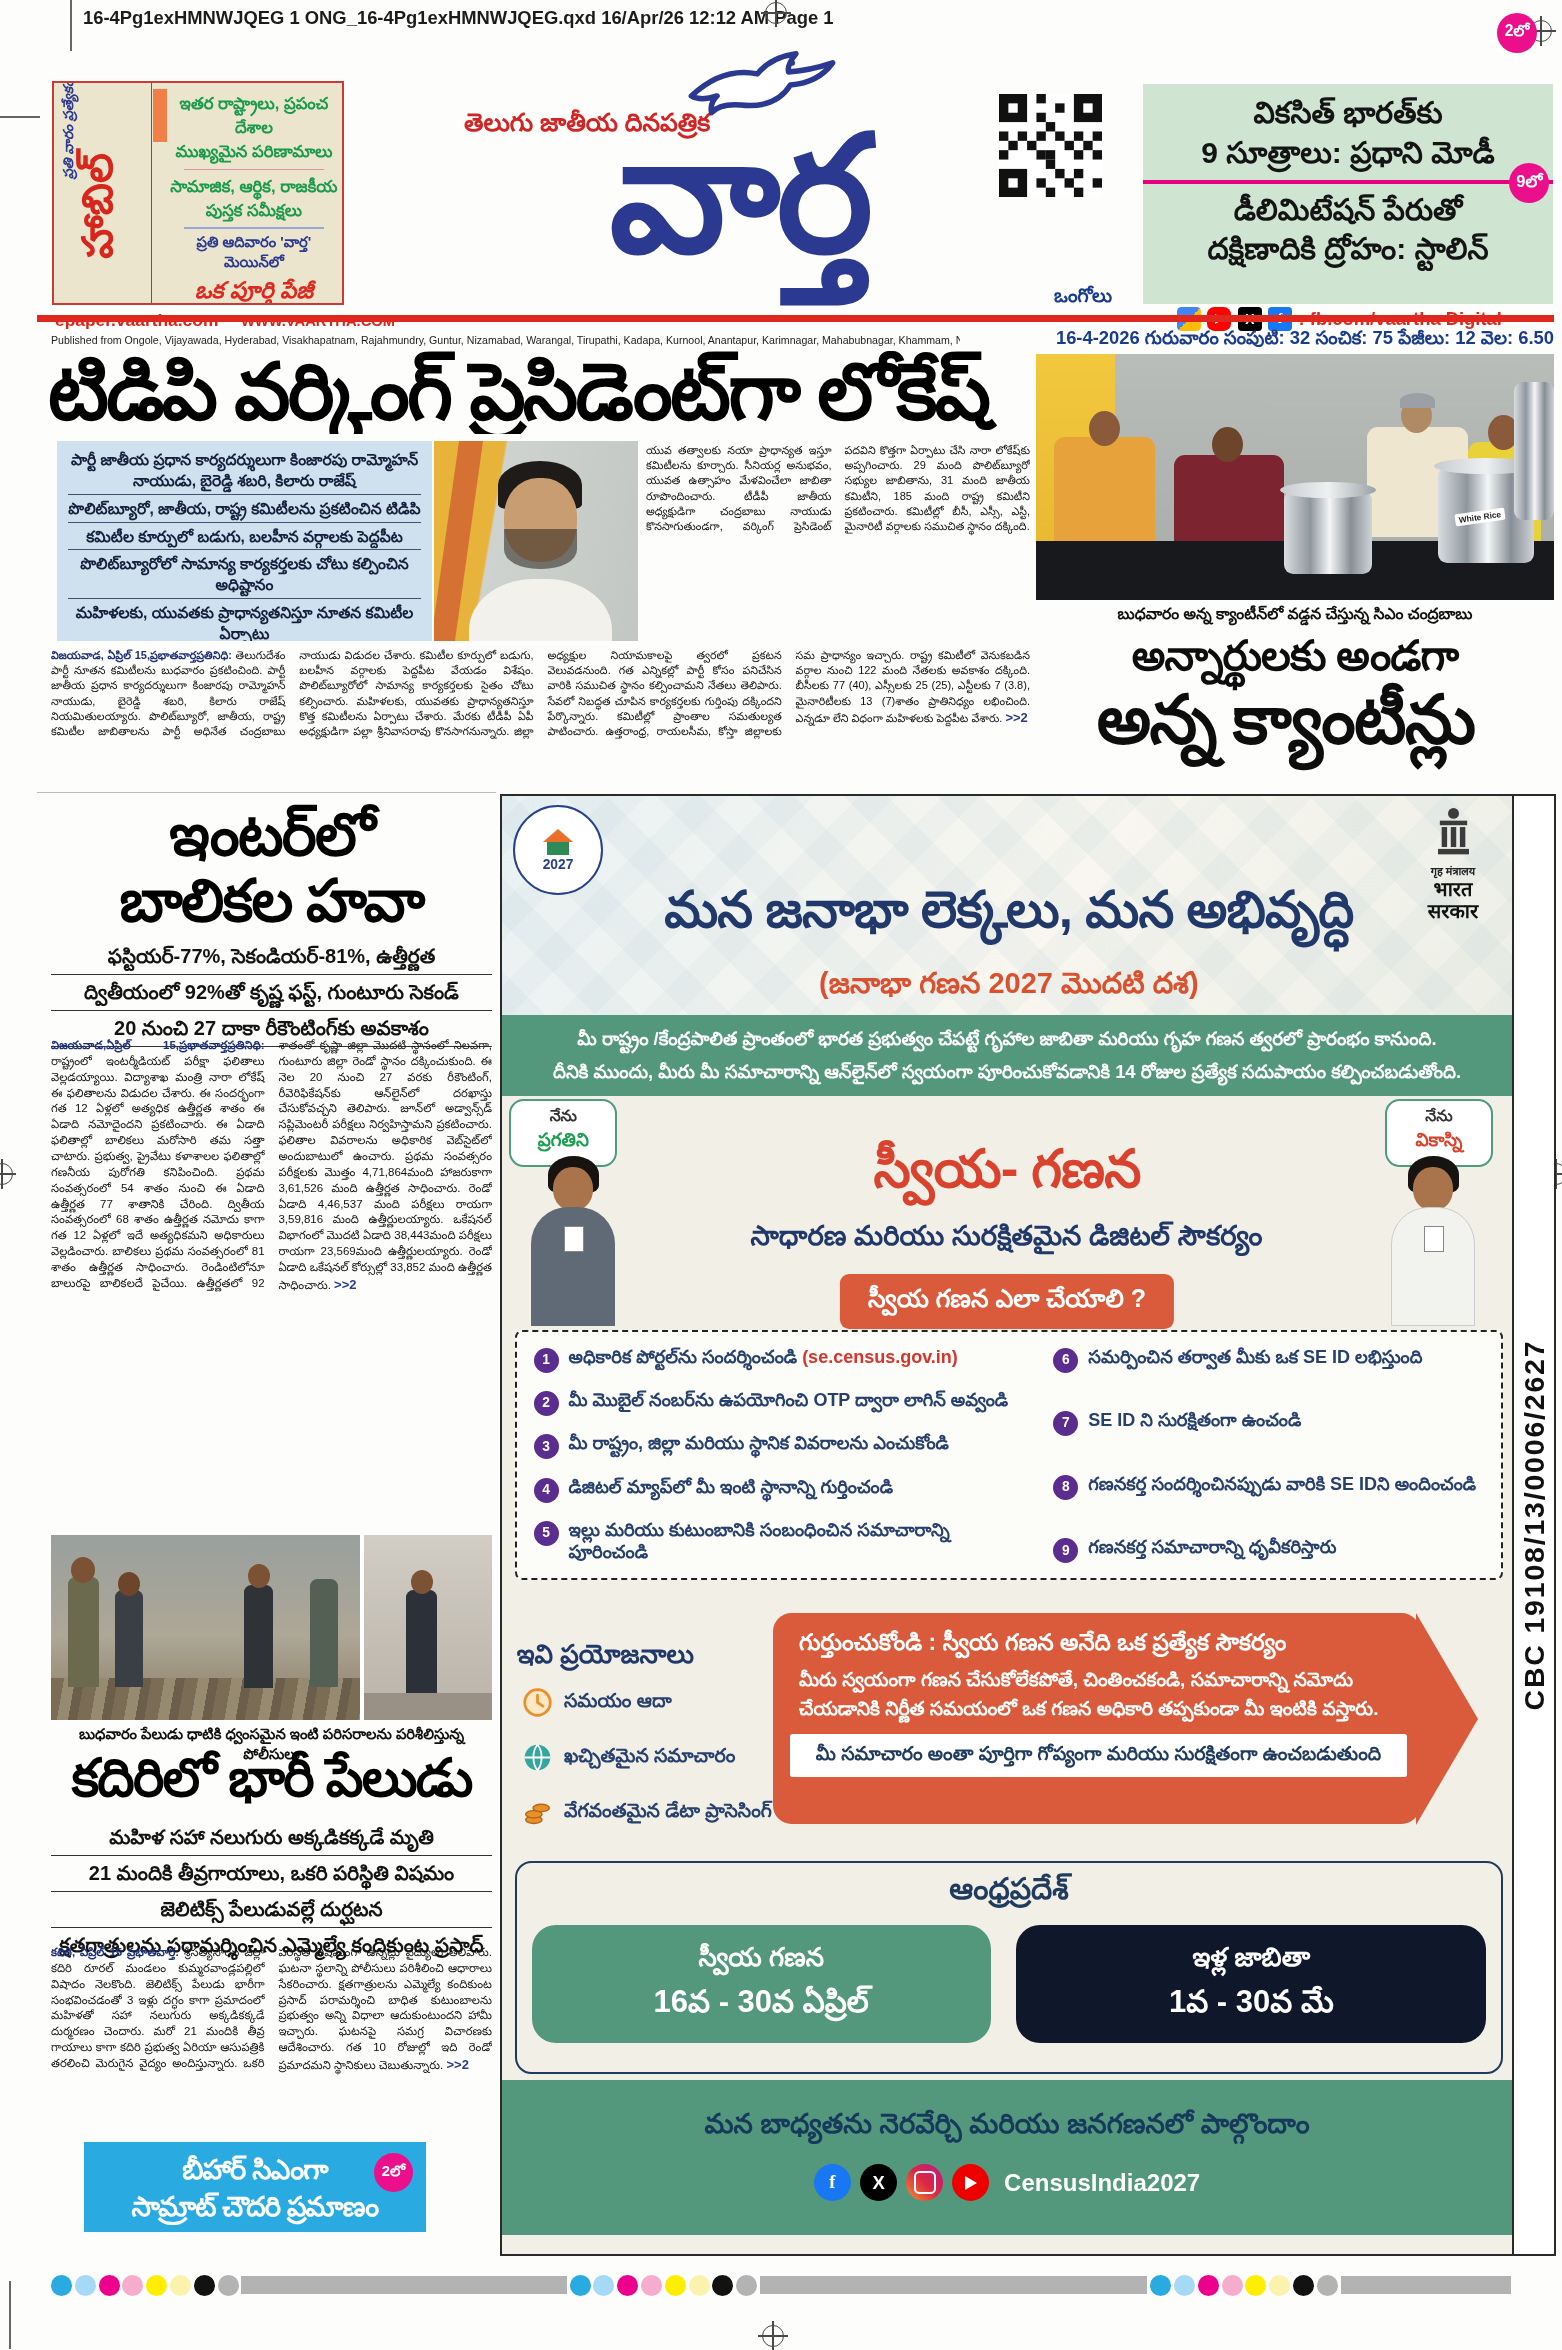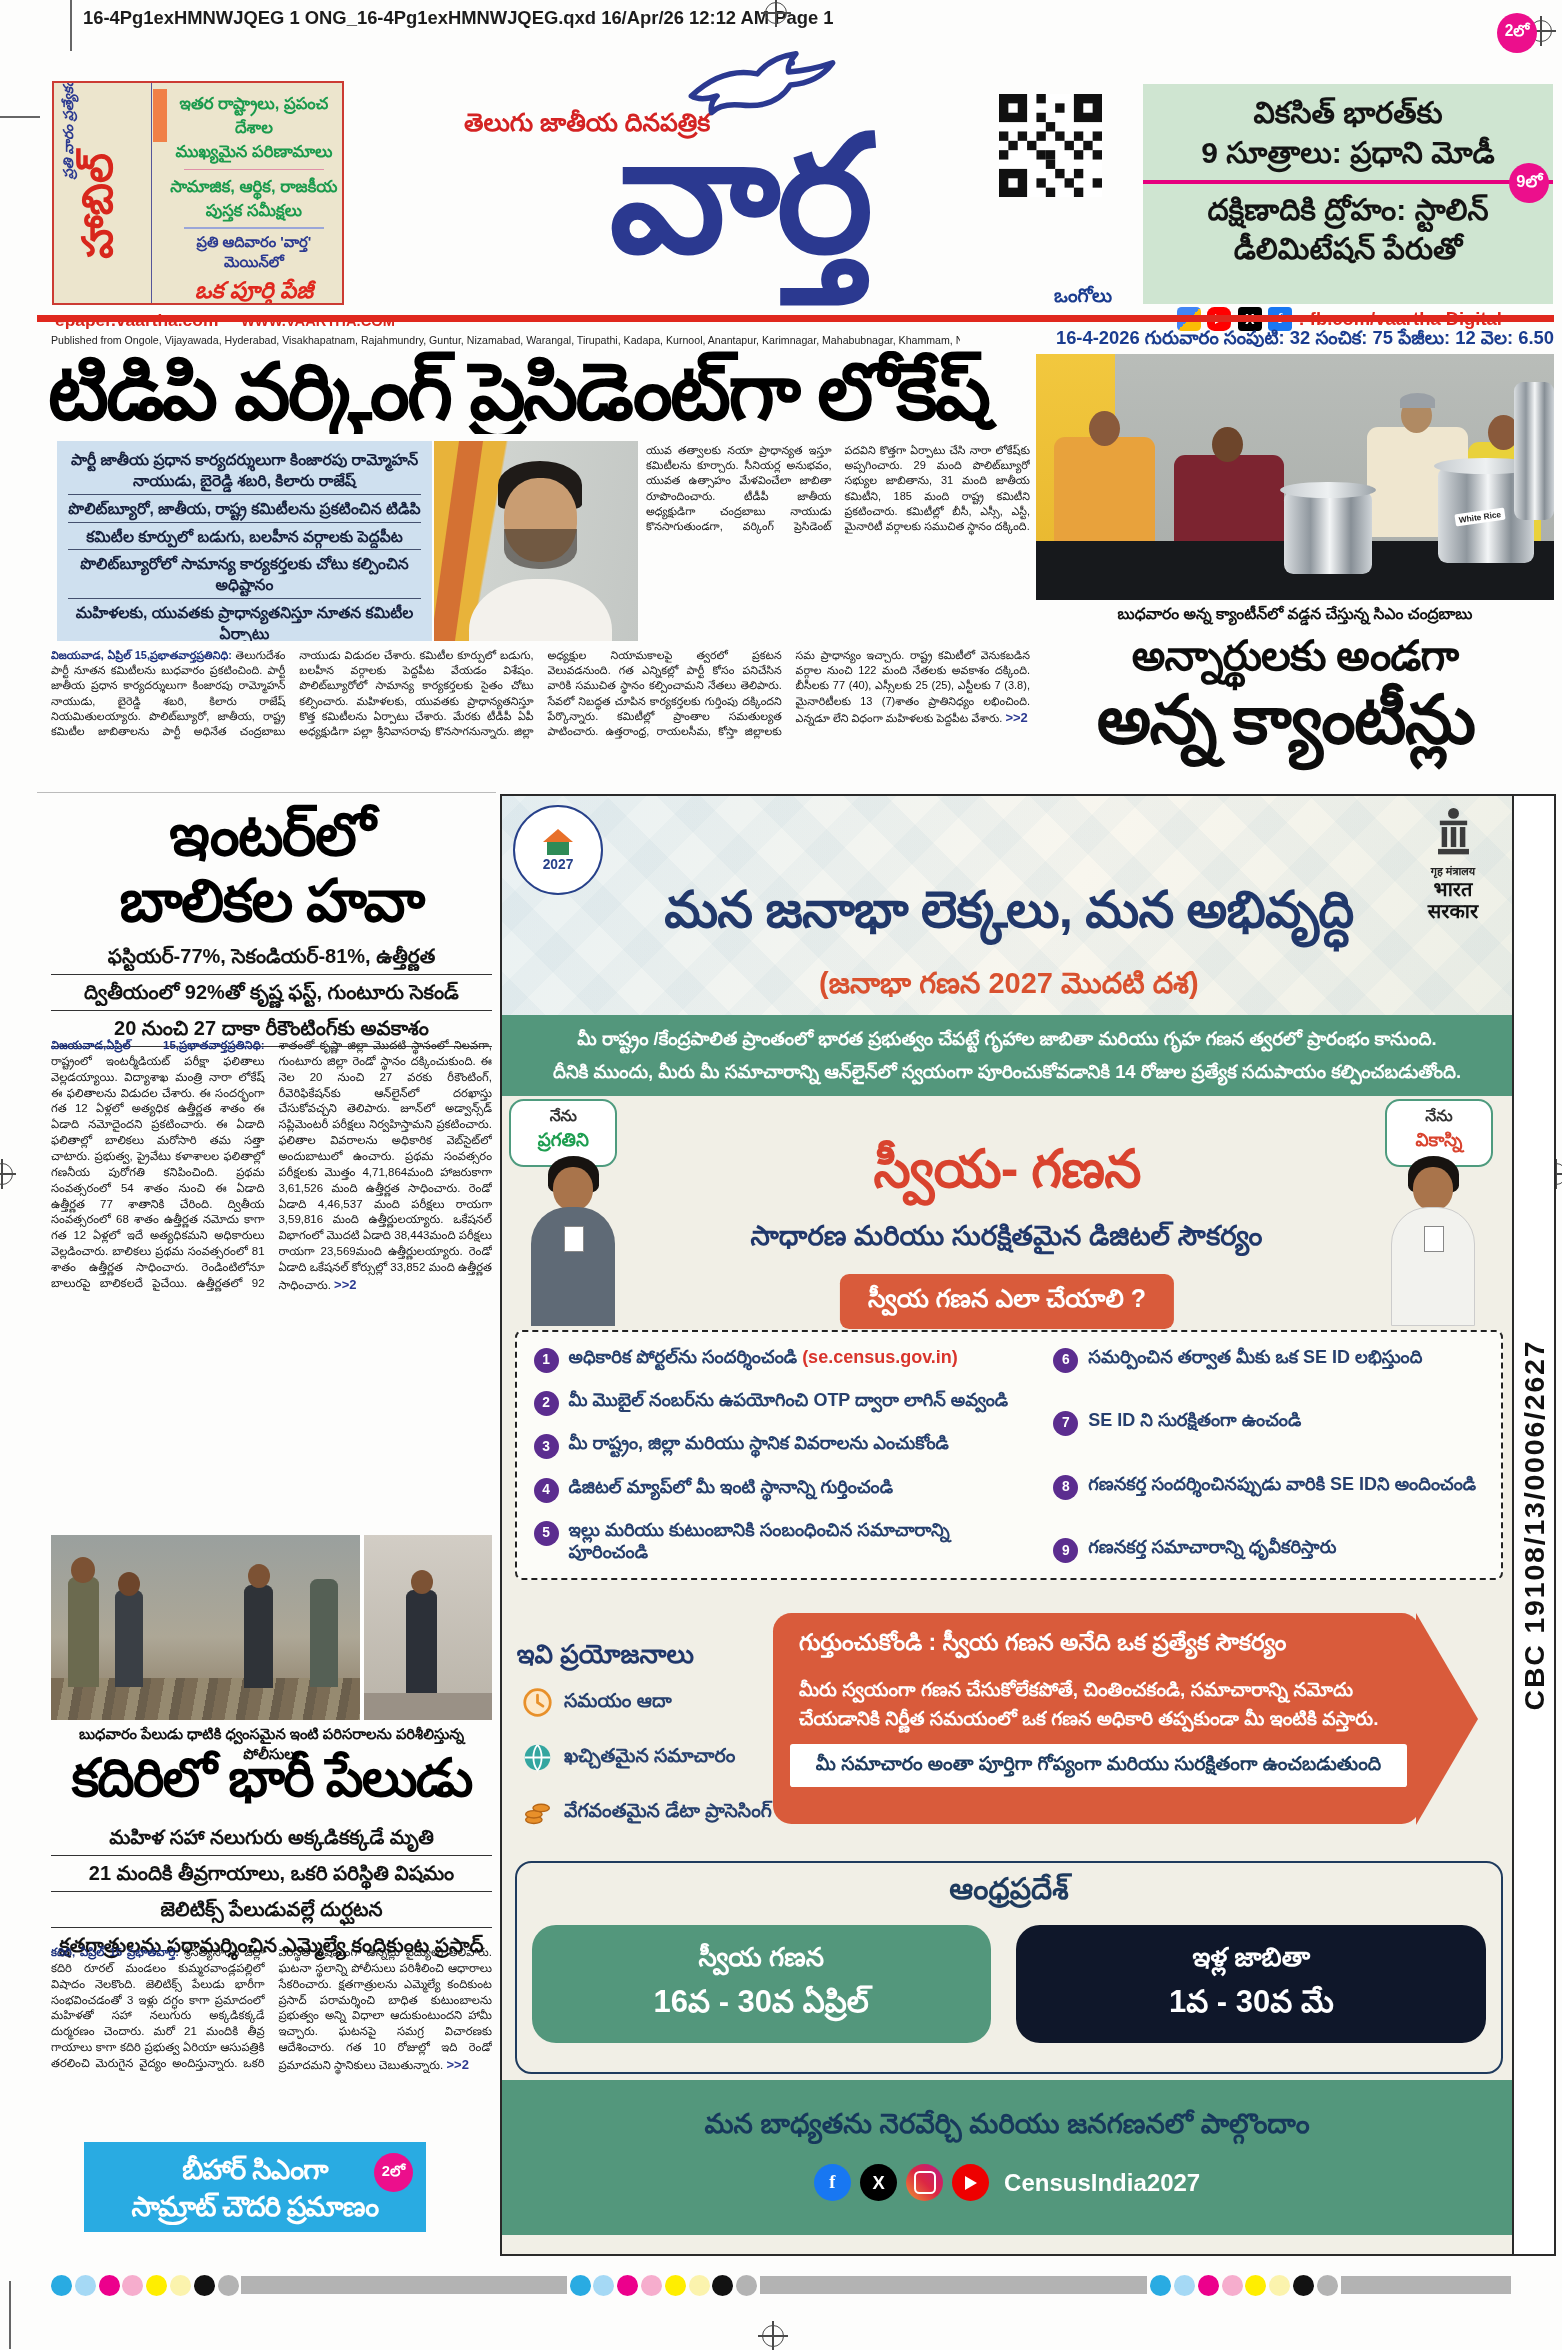--- a/index.html
+++ b/index.html
@@ -142,21 +142,21 @@
   #steps-col-r{flex:1}
   .step{display:flex;align-items:flex-start;gap:10px;font-size:18px;color:#27406e;font-weight:600;line-height:1.2}
   .step-num{flex:0 0 25px;height:25px;border-radius:50%;background:#5b2d8f;color:#fff;font-size:13.8px;font-weight:800;display:flex;align-items:center;justify-content:center;margin-top:0.9px}
   .step-link{color:#d9342b;font-weight:800}
   #benefits-head{position:absolute;left:14.7px;top:843px;font-size:26px;font-weight:900;color:#21386b}
   .benefit{position:absolute;left:20px;display:flex;align-items:center;gap:11px;font-size:19px;font-weight:700;color:#27406e}
   #benefit-0{top:891px}#benefit-1{top:946px}#benefit-2{top:1001px}
   #remember-box{position:absolute;left:271px;top:817px;width:647px;height:211px;background:#d95b3b;border-radius:18.4px;box-sizing:border-box;padding:14.7px 22px 13px 26px;color:#fff}
   #remember-arrow{position:absolute;left:914px;top:817px;width:0;height:0;border-top:106px solid transparent;border-bottom:106px solid transparent;border-left:62px solid #d95b3b}
   #remember-title{font-size:23px;font-weight:900;line-height:1.3}
-  #remember-body{font-size:19px;font-weight:600;line-height:1.55;margin-top:17px}
+  #remember-body{font-size:19px;font-weight:600;line-height:1.55;margin-top:7px}
   #privacy-strip{position:relative;margin:11px -9.2px 0 -9.2px;background:#fff;color:#1f3b5e;font-size:19px;font-weight:800;text-align:center;padding:8.3px 3.7px;border-radius:2.8px;white-space:nowrap;overflow:hidden}
   #ap-box{position:absolute;left:13px;top:1065px;width:988px;height:213px;border:2.8px solid #1f3b5e;border-radius:16.5px;box-sizing:border-box}
   #ap-title{text-align:center;margin-top:9.2px;font-size:30px;font-weight:900;color:#1f3b5e}
   .ap-card{position:absolute;top:62px;height:118px;border-radius:24px;color:#fff;text-align:center;box-sizing:border-box;padding-top:16.5px}
   #ap-green{left:14.7px;width:459px;background:#53977c}
   #ap-red{right:14.7px;width:470px;background:#0f172a}
   .ap-l1{font-size:26px;font-weight:800}
   .ap-l2{font-size:31px;font-weight:900;margin-top:5.5px}
   #ad-footer{position:absolute;left:0;top:1284px;width:100%;height:155px;background:#53977c}
   #ad-footer-line{position:absolute;left:0;top:27.5px;width:100%;text-align:center;font-size:27.5px;font-weight:800;color:#17395c}
@@ -256,22 +256,22 @@
   </g>
 </svg>
 <div id="edition">ఒంగోలు</div>
 
 <div id="topbox">
   <div class="topbox-line">వికసిత్ భారత్‌కు</div>
   <div class="topbox-line">9 సూత్రాలు: ప్రధాని మోడీ</div>
   <div id="topbox-rule">
     <div class="badge" id="badge9">9లో</div>
   </div>
+  <div class="topbox-line">డీలిమిటేషన్ పేరుతో</div>
   <div class="topbox-line">దక్షిణాదికి ద్రోహం: స్టాలిన్</div>
-  <div class="topbox-line">డీలిమిటేషన్ పేరుతో</div>
 </div>
 <div id="social-row">
   <div class="sicon" id="gnews-icon"></div>
   <div class="sicon" id="yt-icon">
       <span></span>
     </div>
   <div class="sicon" id="x-icon">X</div>
   <div class="sicon" id="fb-icon">f</div>
   <div id="social-caption">: fb.com/vaartha Digital</div>
 </div>

